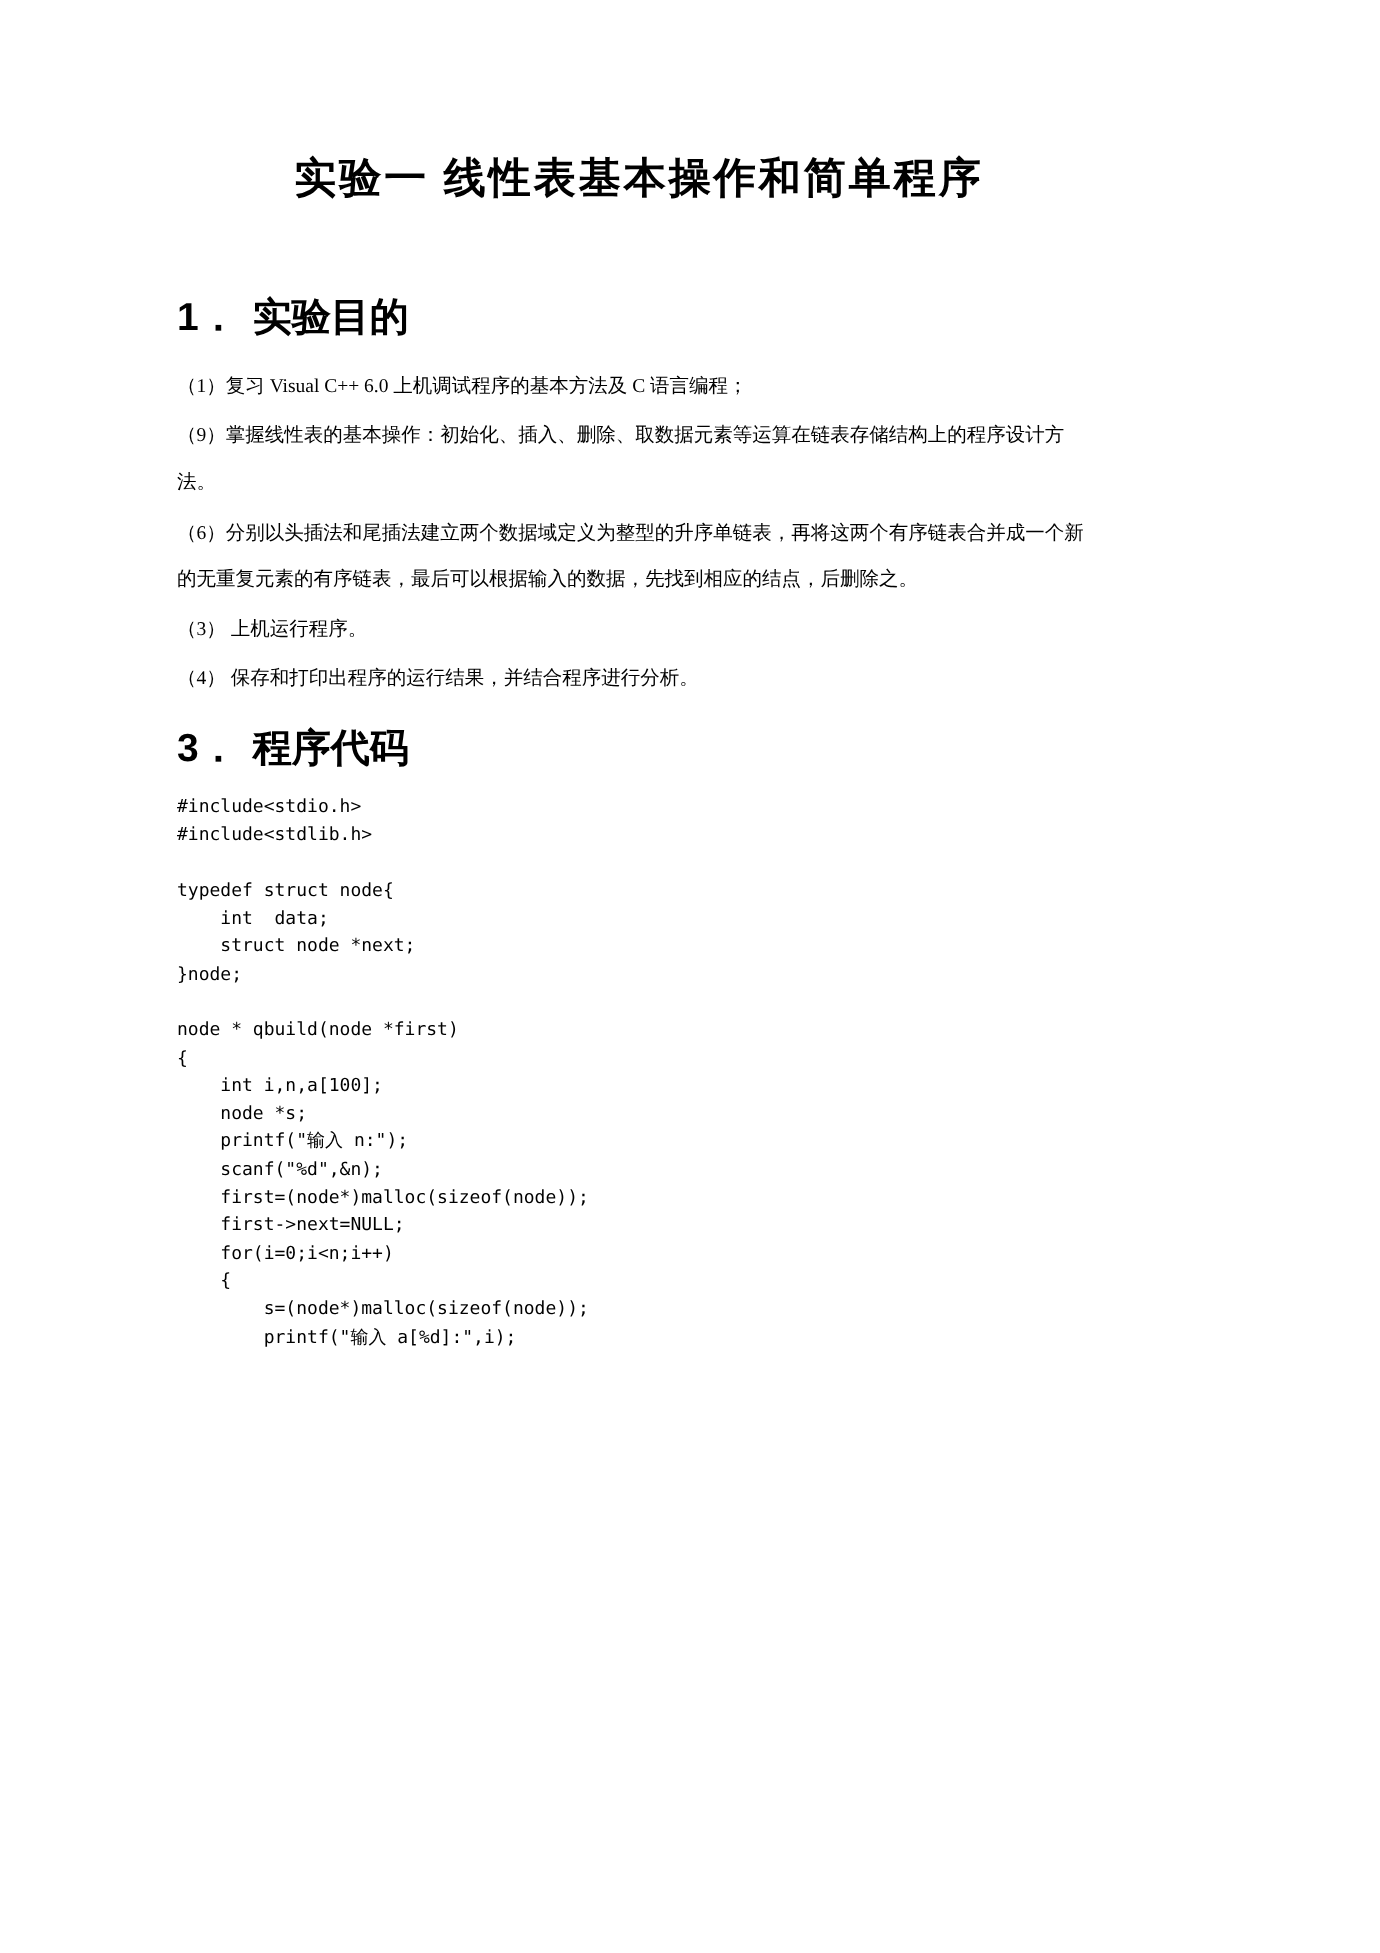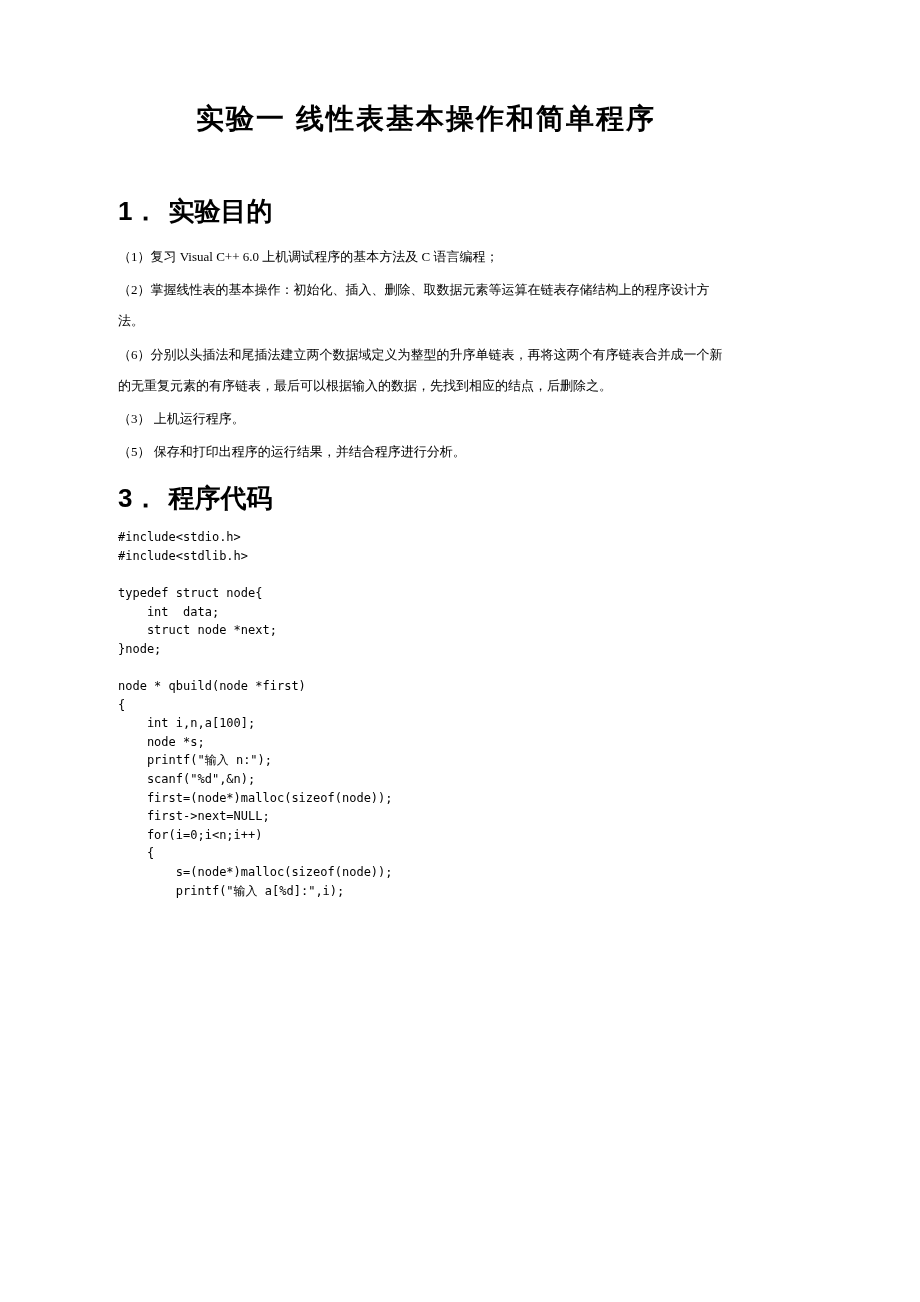--- a/index.html
+++ b/index.html
@@ -53,25 +53,25 @@
 <body>
 
 <div class="page">
 
   <h1 class="doc-title">实验一   线性表基本操作和简单程序</h1>
 
   <h2 class="section-heading">
     <span class="num">1．</span><span class="label">实验目的</span>
   </h2>
   <p class="para">（1）复习 Visual C++ 6.0 上机调试程序的基本方法及 C 语言编程；</p>
-  <p class="para">（2）掌握线性表的基本操作：初始化、插入、删除、取数据元素等运算在链表存储结构上的程序设计方法。</p>
+  <p class="para">（9）掌握线性表的基本操作：初始化、插入、删除、取数据元素等运算在链表存储结构上的程序设计方法。</p>
 
   <p class="para">（6）分别以头插法和尾插法建立两个数据域定义为整型的升序单链表，再将这两个有序链表合并成一个新的无重复元素的有序链表，最后可以根据输入的数据，先找到相应的结点，后删除之。</p>
   <p class="para">（3） 上机运行程序。</p>
-  <p class="para">（5） 保存和打印出程序的运行结果，并结合程序进行分析。</p>
+  <p class="para">（4） 保存和打印出程序的运行结果，并结合程序进行分析。</p>
 
   <h2 class="section-heading">
     <span class="num">3．</span><span class="label">程序代码</span>
   </h2>
   <pre class="code">#include&lt;stdio.h&gt;
 #include&lt;stdlib.h&gt;
 
 typedef struct node{
     int  data;
     struct node *next;

